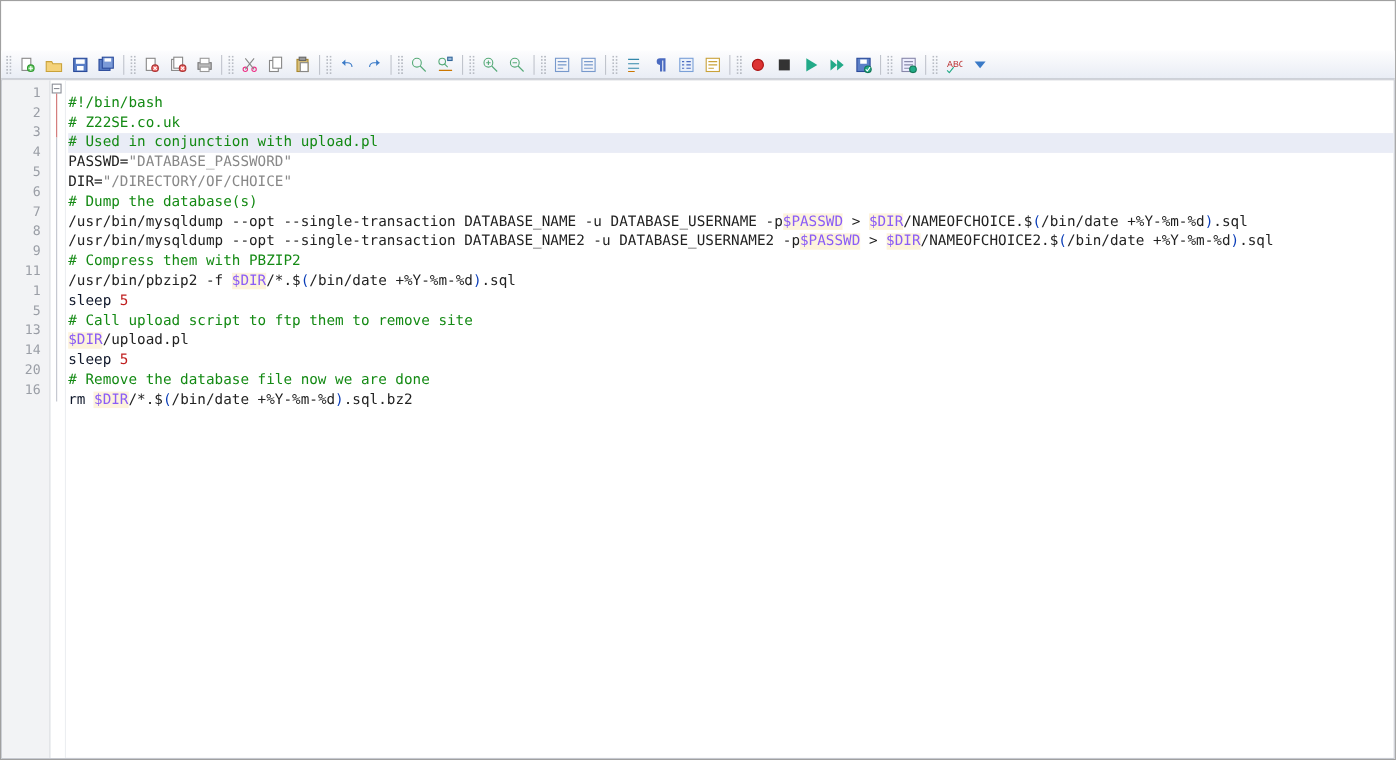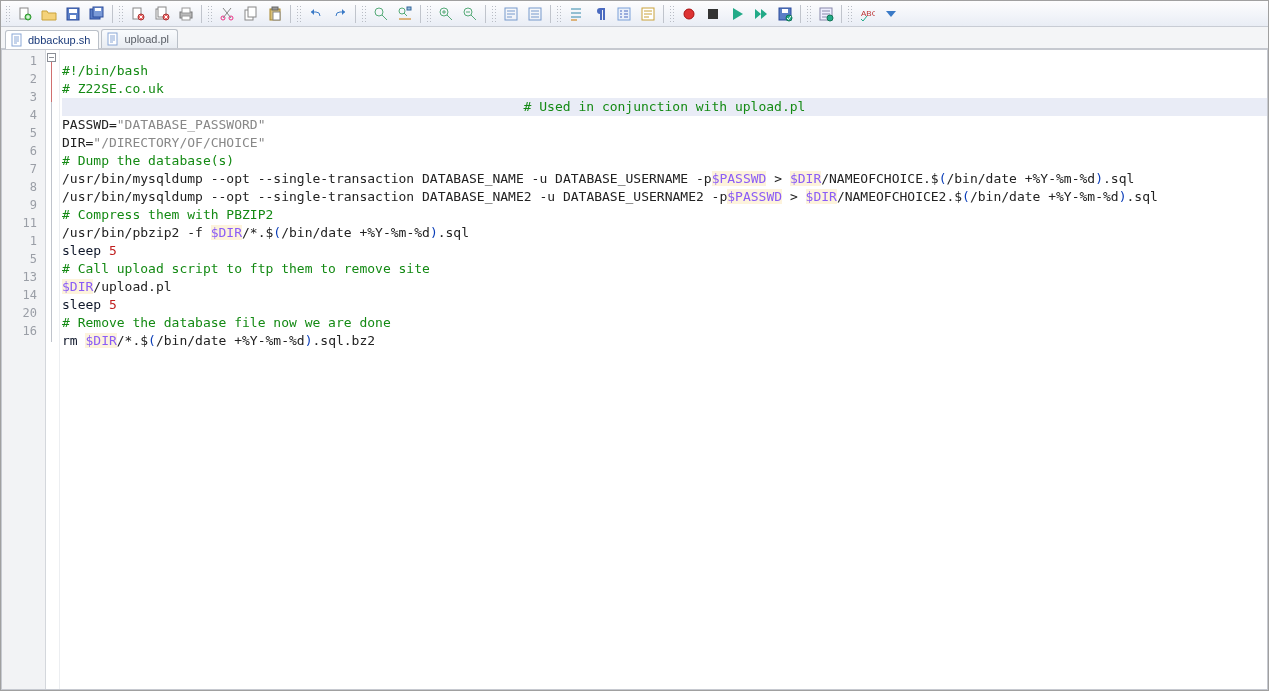--- a/index.html
+++ b/index.html
@@ -20,20 +20,21 @@
   }
   
   .toolbar {
     display: flex;
     align-items: center;
     height: 26px;
     background: linear-gradient(#fdfdfe,#e9edf5);
     border-bottom: 1px solid #c8ccd4;
     padding: 0 2px;
     gap: 0px;
+    margin-top: 45px;
   }
   .grip {
     width: 6px; height: 18px;
     margin: 0 2px;
     background-image: radial-gradient(#b8bcc4 0.8px, transparent 0.8px);
     background-size: 3px 3px;
   }
   .tbtn {
     width: 22px; height: 22px;
     display: flex; align-items: center; justify-content: center;
@@ -129,21 +130,21 @@
     font-family: "Consolas","DejaVu Sans Mono",monospace;
     font-size: 13px;
     line-height: 18px;
     padding-top: 12px;
     padding-left: 2px;
     white-space: pre;
     color: #222;
     position: relative;
   }
   .cline { height: 18px; position: relative; }
-  .cline.hl { background: #e9ecf6; text-align: center; }
+  .cline.hl { background: #e9ecf6; }
   .tok-com { color: #148a14; }
   .tok-str { color: #888; }
   .tok-kw  { color: #0f172a; }
   .tok-var { color: #8b5cf6; background: #fdf3dc; }
   .tok-num { color: #c02020; }
   .tok-fn  { color: #0a3db8; }
   
   svg { display:block; }
 </style>
 </head>
@@ -477,40 +478,20 @@
         <span>
           <svg class="ic" viewBox="0 0 16 16">
             <g>
               <path d="M3 5l5 6 5-6z" fill="#3a7ac7"></path>
             </g>
           </svg>
         </span>
       </div>
   </div>
 
-  <div class="tabbar" id="tabbar-slot">
-      <div class="tab active">
-        <span>
-          <svg class="docicon" viewBox="0 0 14 14">
-            <rect x="2" y="1" width="9" height="12" fill="#fff" stroke="#8aa7d6"></rect>
-            <path d="M4 4h5M4 6h5M4 8h5M4 10h3" stroke="#8aa7d6"></path>
-          </svg>
-        </span>
-        <span>dbbackup.sh</span>
-      </div>
-      <div class="tab">
-        <span>
-          <svg class="docicon" viewBox="0 0 14 14">
-            <rect x="2" y="1" width="9" height="12" fill="#fff" stroke="#8aa7d6"></rect>
-            <path d="M4 4h5M4 6h5M4 8h5M4 10h3" stroke="#8aa7d6"></path>
-          </svg>
-        </span>
-        <span>upload.pl</span>
-      </div>
-    </div>
 
   <div class="editor-wrap">
     <div class="gutter" id="gutter-slot">
         <div class="gline">1</div>
         <div class="gline">2</div>
         <div class="gline">3</div>
         <div class="gline">4</div>
         <div class="gline">5</div>
         <div class="gline">6</div>
         <div class="gline">7</div>

